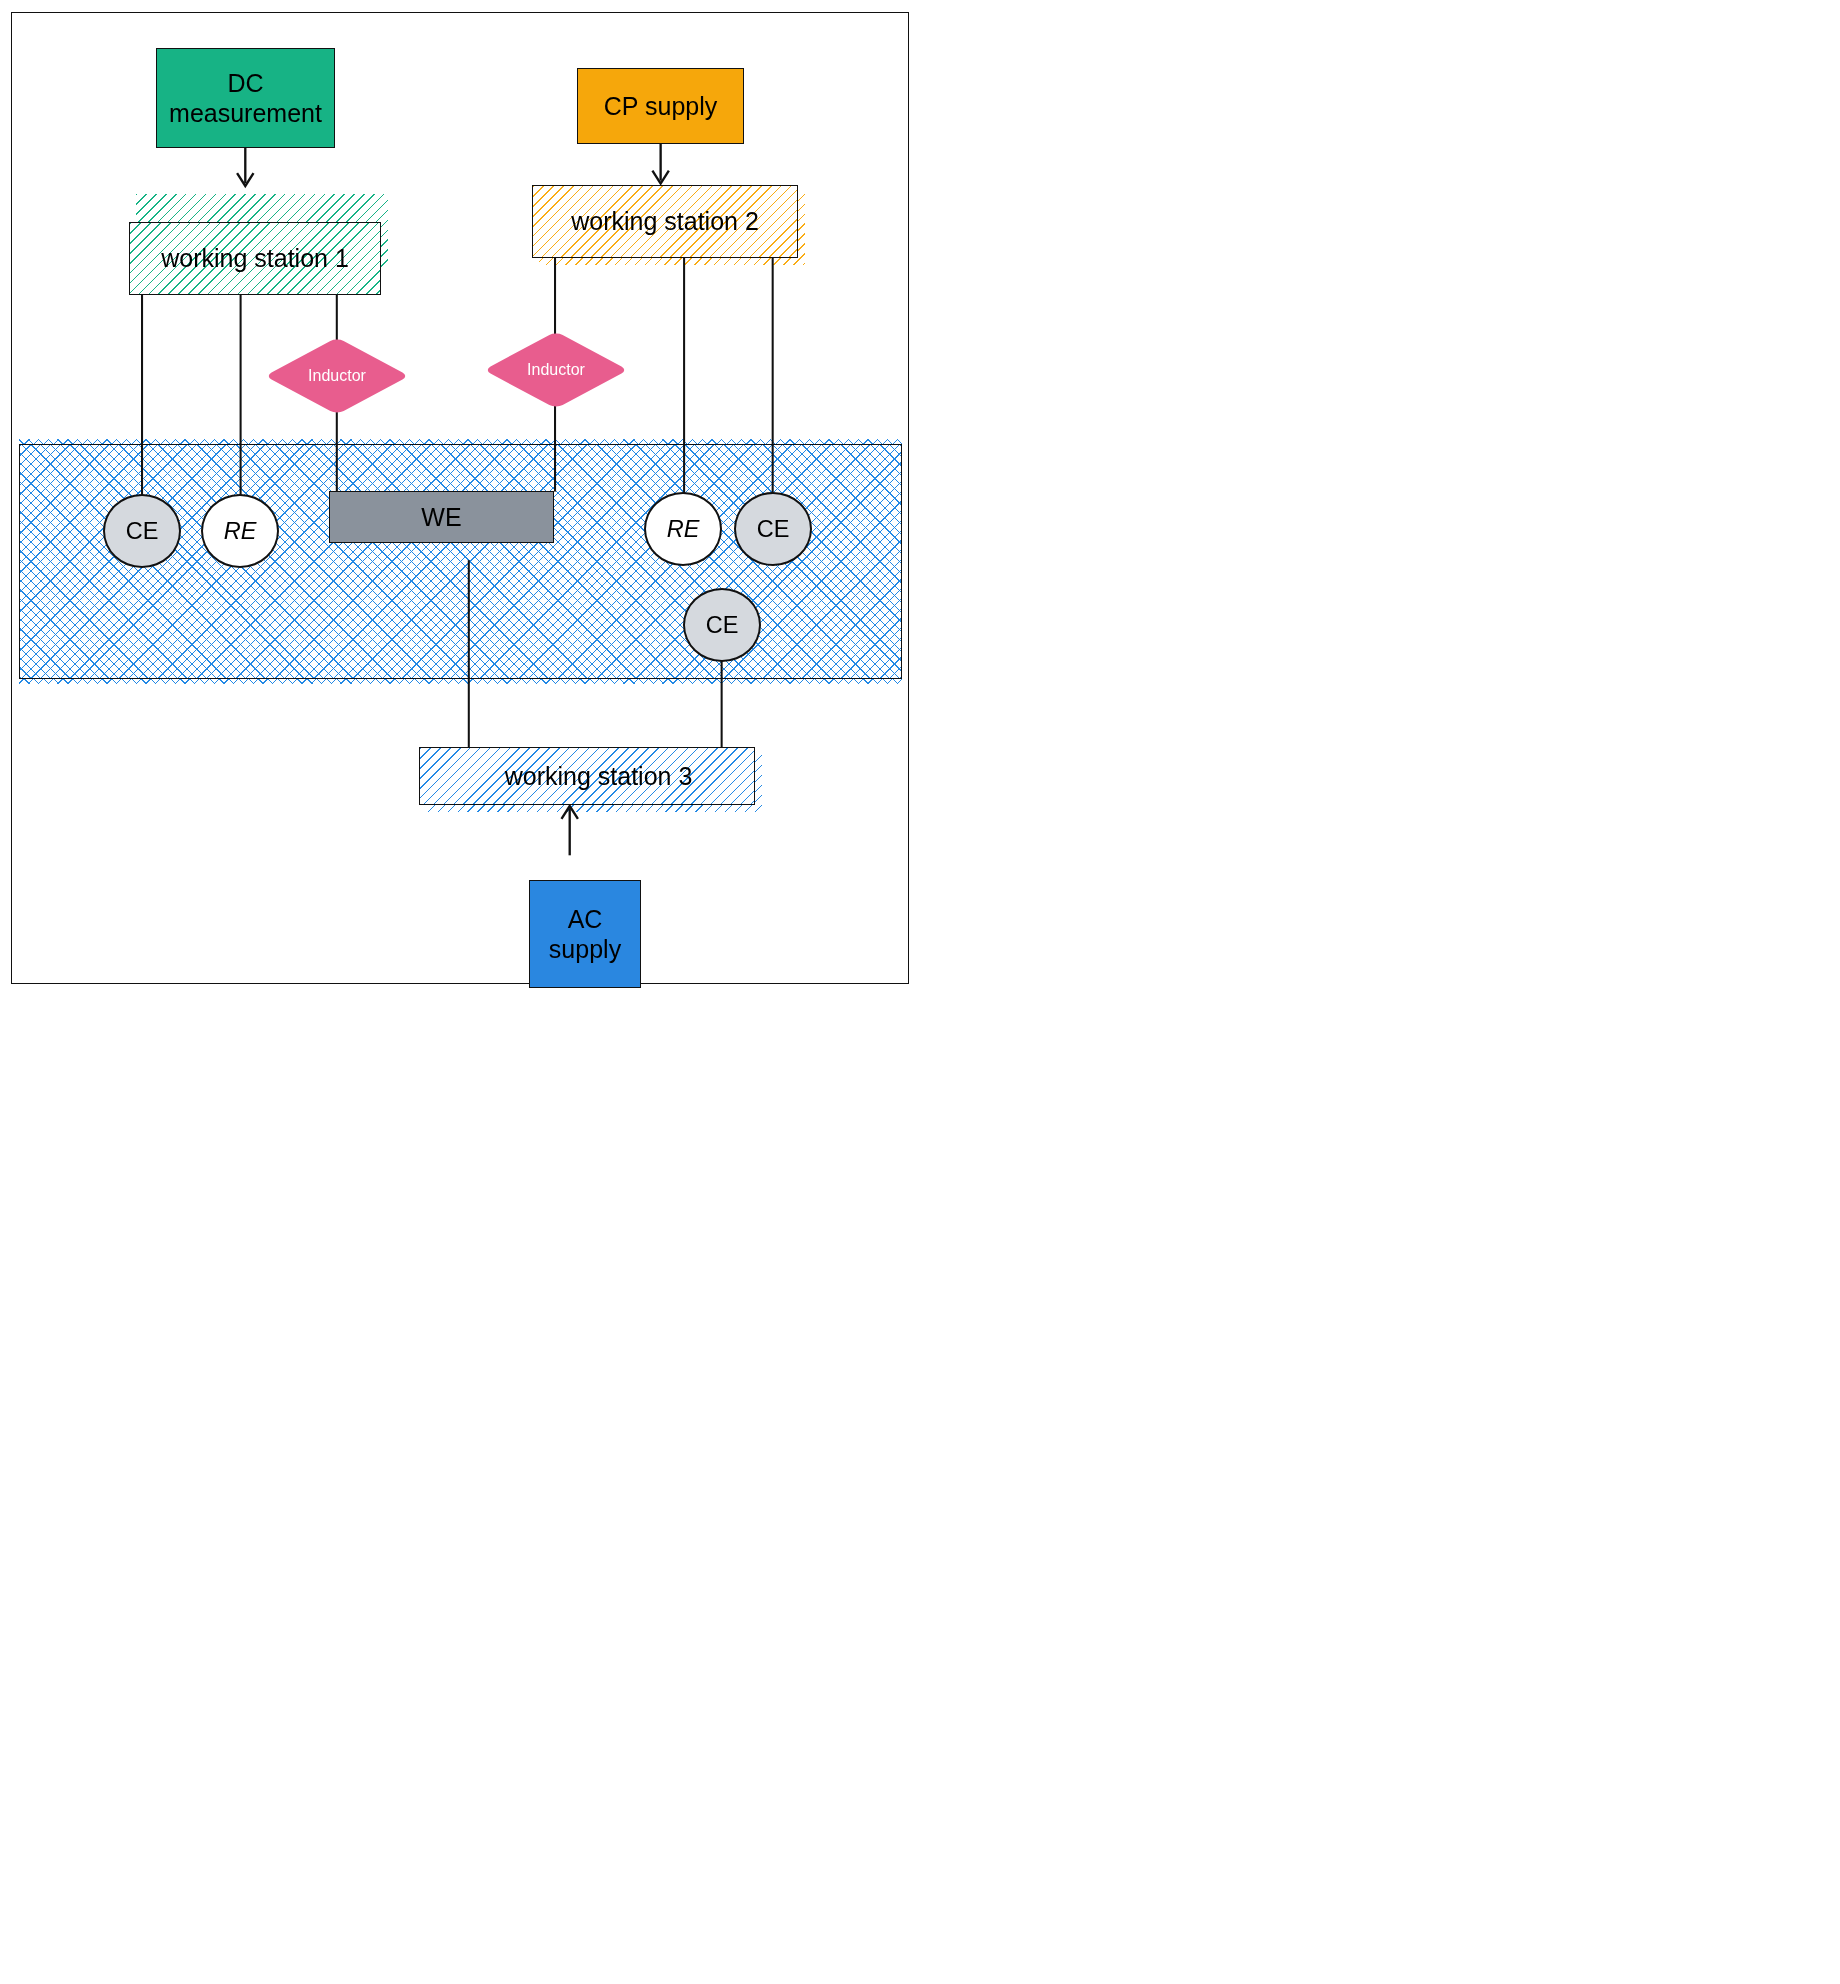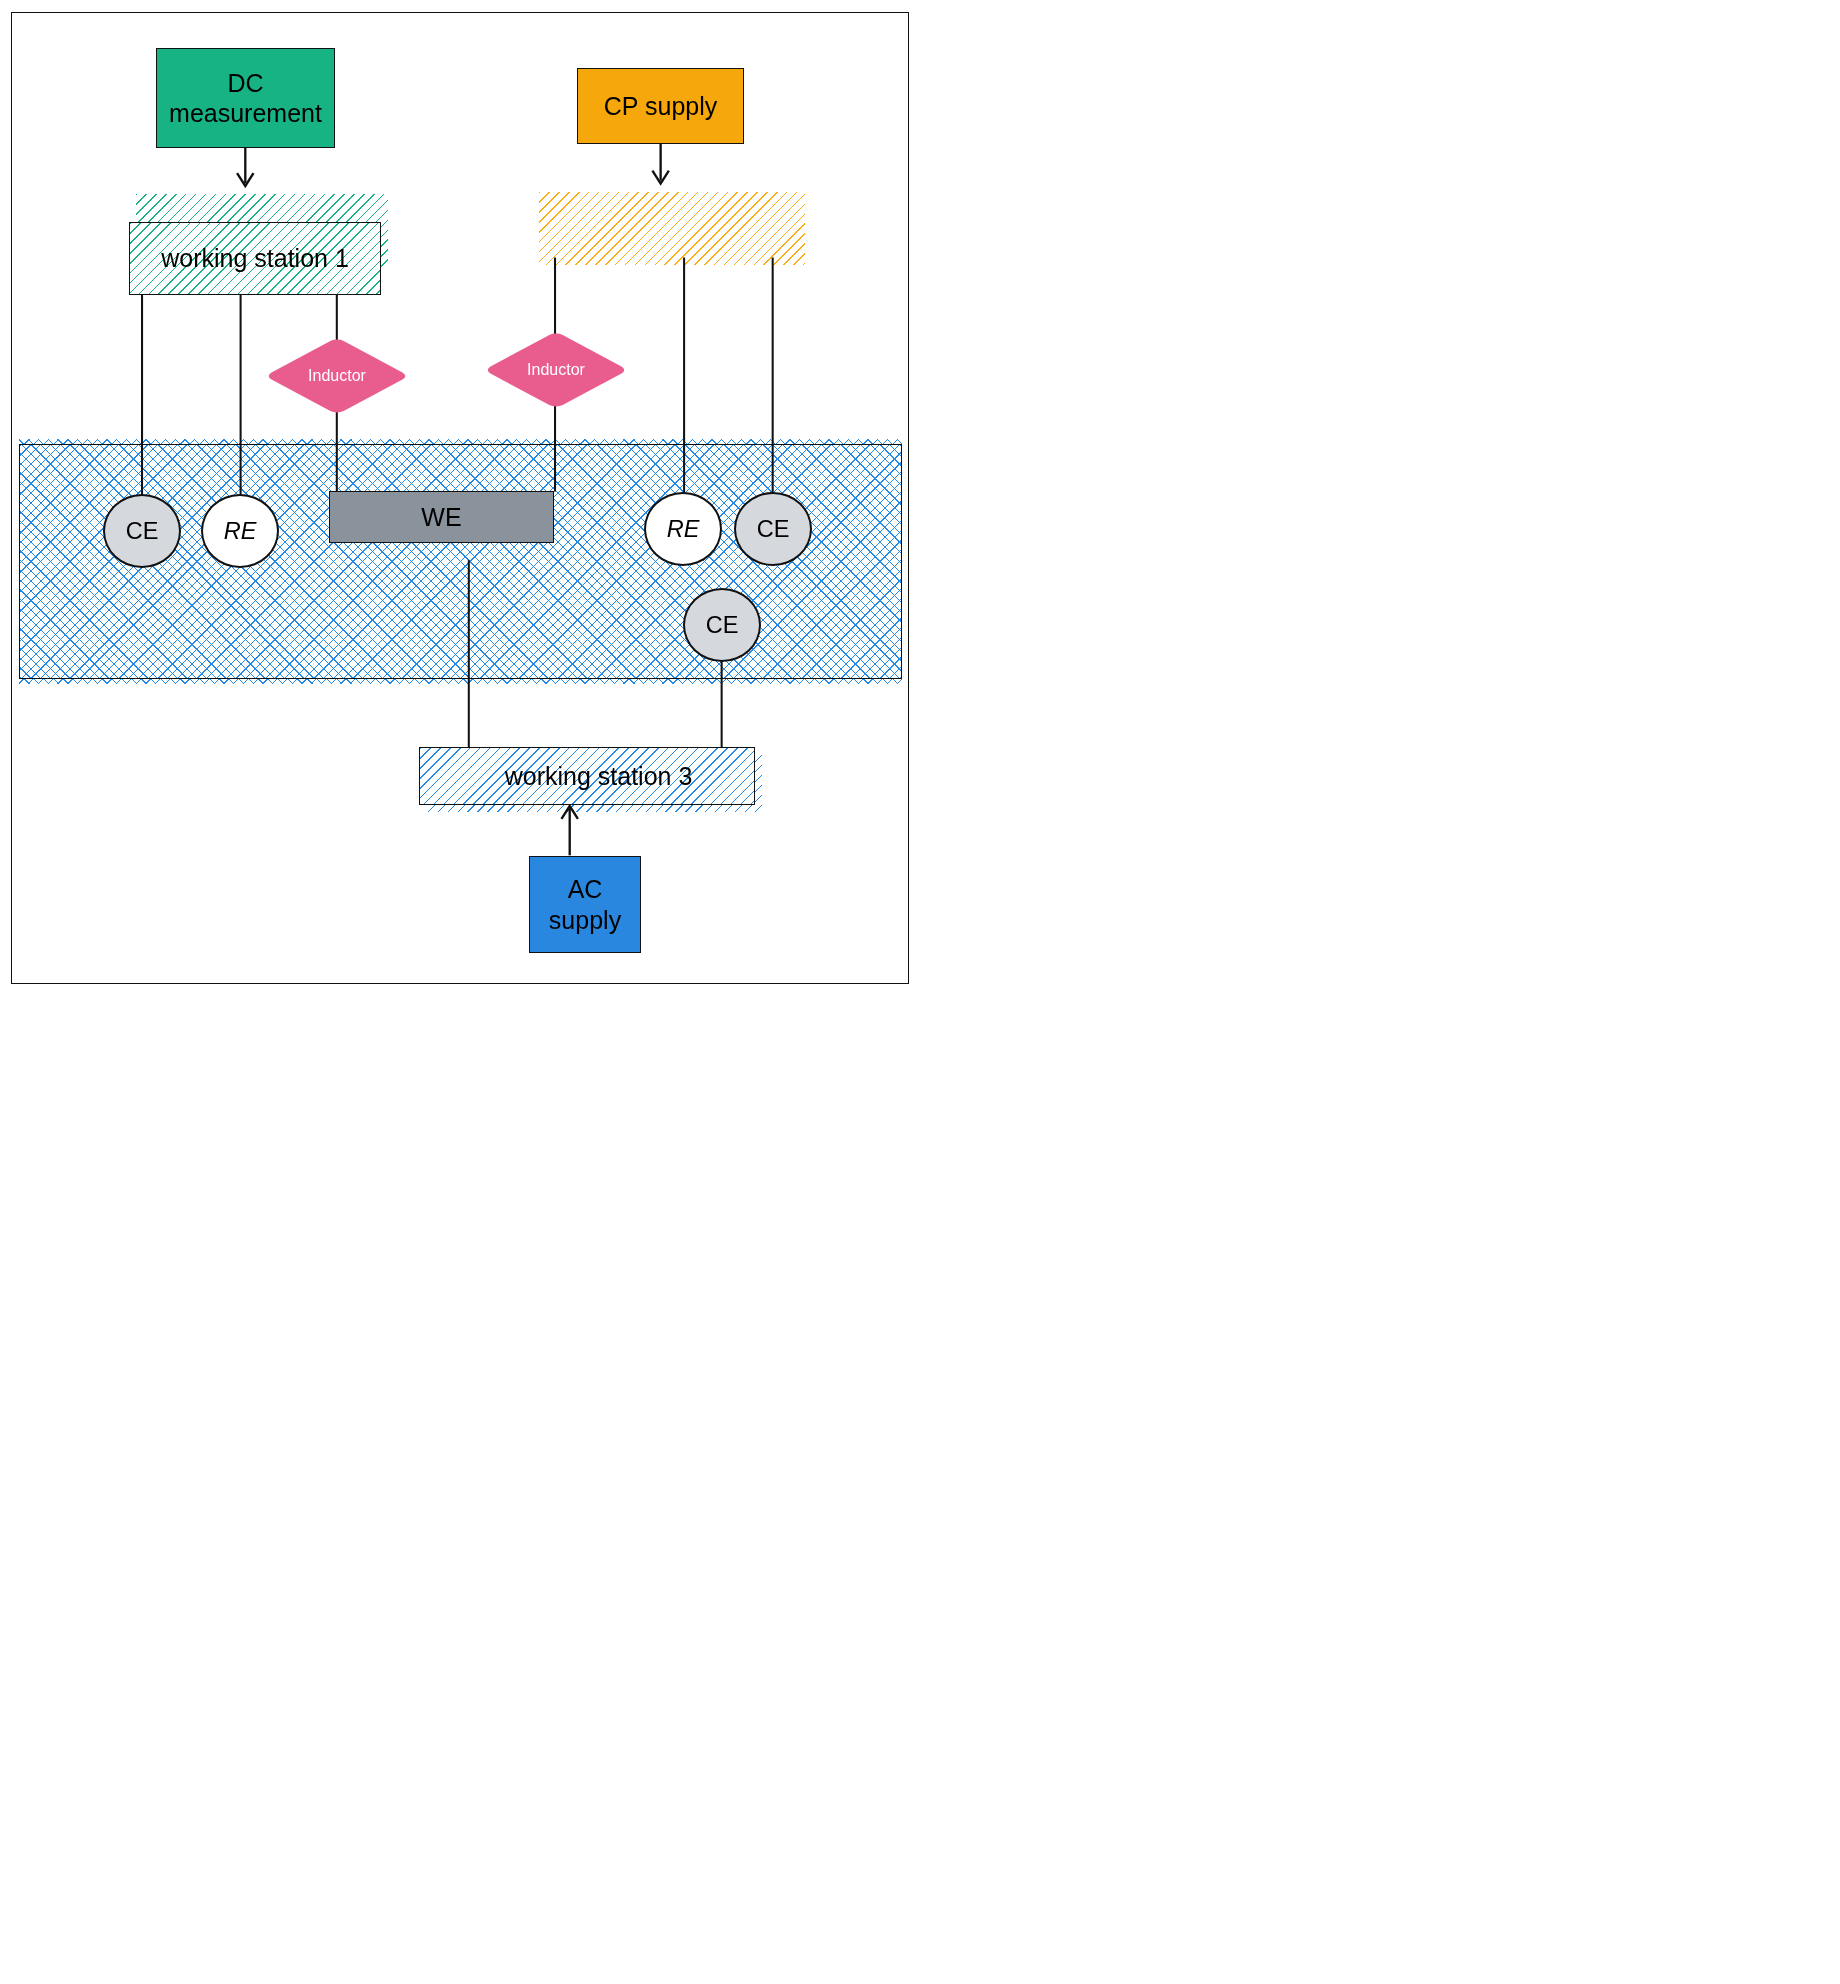--- a/index.html
+++ b/index.html
@@ -15,21 +15,21 @@
     position:absolute;left:11px;top:11.7px;width:896px;height:970px;
     border:1.8px solid #111;background:transparent;
   }
   .node{
     position:absolute;display:flex;align-items:center;justify-content:center;
     text-align:center;border:1.8px solid #111;box-sizing:border-box;
     font-size:25px;line-height:1.22;white-space:pre-line;
   }
   .dc-box{left:156px;top:48px;width:179px;height:100px;background:#17b385;}
   .cp-box{left:577px;top:68px;width:167px;height:76px;background:#f6a70b;}
-  .ac-box{left:529px;top:856px;width:112px;height:97px;background:#2a87e0;}
+  .ac-box{left:529px;top:880px;width:112px;height:108px;background:#2a87e0;}
 
   
   .hatch-green{
     background-color:#fff;
     background-image:repeating-linear-gradient(135deg,#17b385 0 1px,transparent 1px 7px);
     margin-top:35px;
   }
   .hatch-orange{
     background-color:#fff;
     background-image:repeating-linear-gradient(135deg,#f9ac14 0 1px,transparent 1px 7px);
@@ -150,20 +150,23 @@
     <span>CP supply</span>
   </div>
   <div class="node ac-box zboxes">
     <span>AC
 supply</span>
   </div>
 
   <div class="node ws1 hatch-green zboxes">
     <span>working station 1</span>
   </div>
+  <div class="node ws2 hatch-orange zboxes">
+    <span>working station 2</span>
+  </div>
   <div class="node ws3 hatch-blue zboxes">
     <span>working station 3</span>
   </div>
 
   <div class="diamond diamond-1">
     <div class="shape"></div>
     <div class="dlabel">Inductor</div>
   </div>
   <div class="diamond diamond-2">
     <div class="shape"></div>

